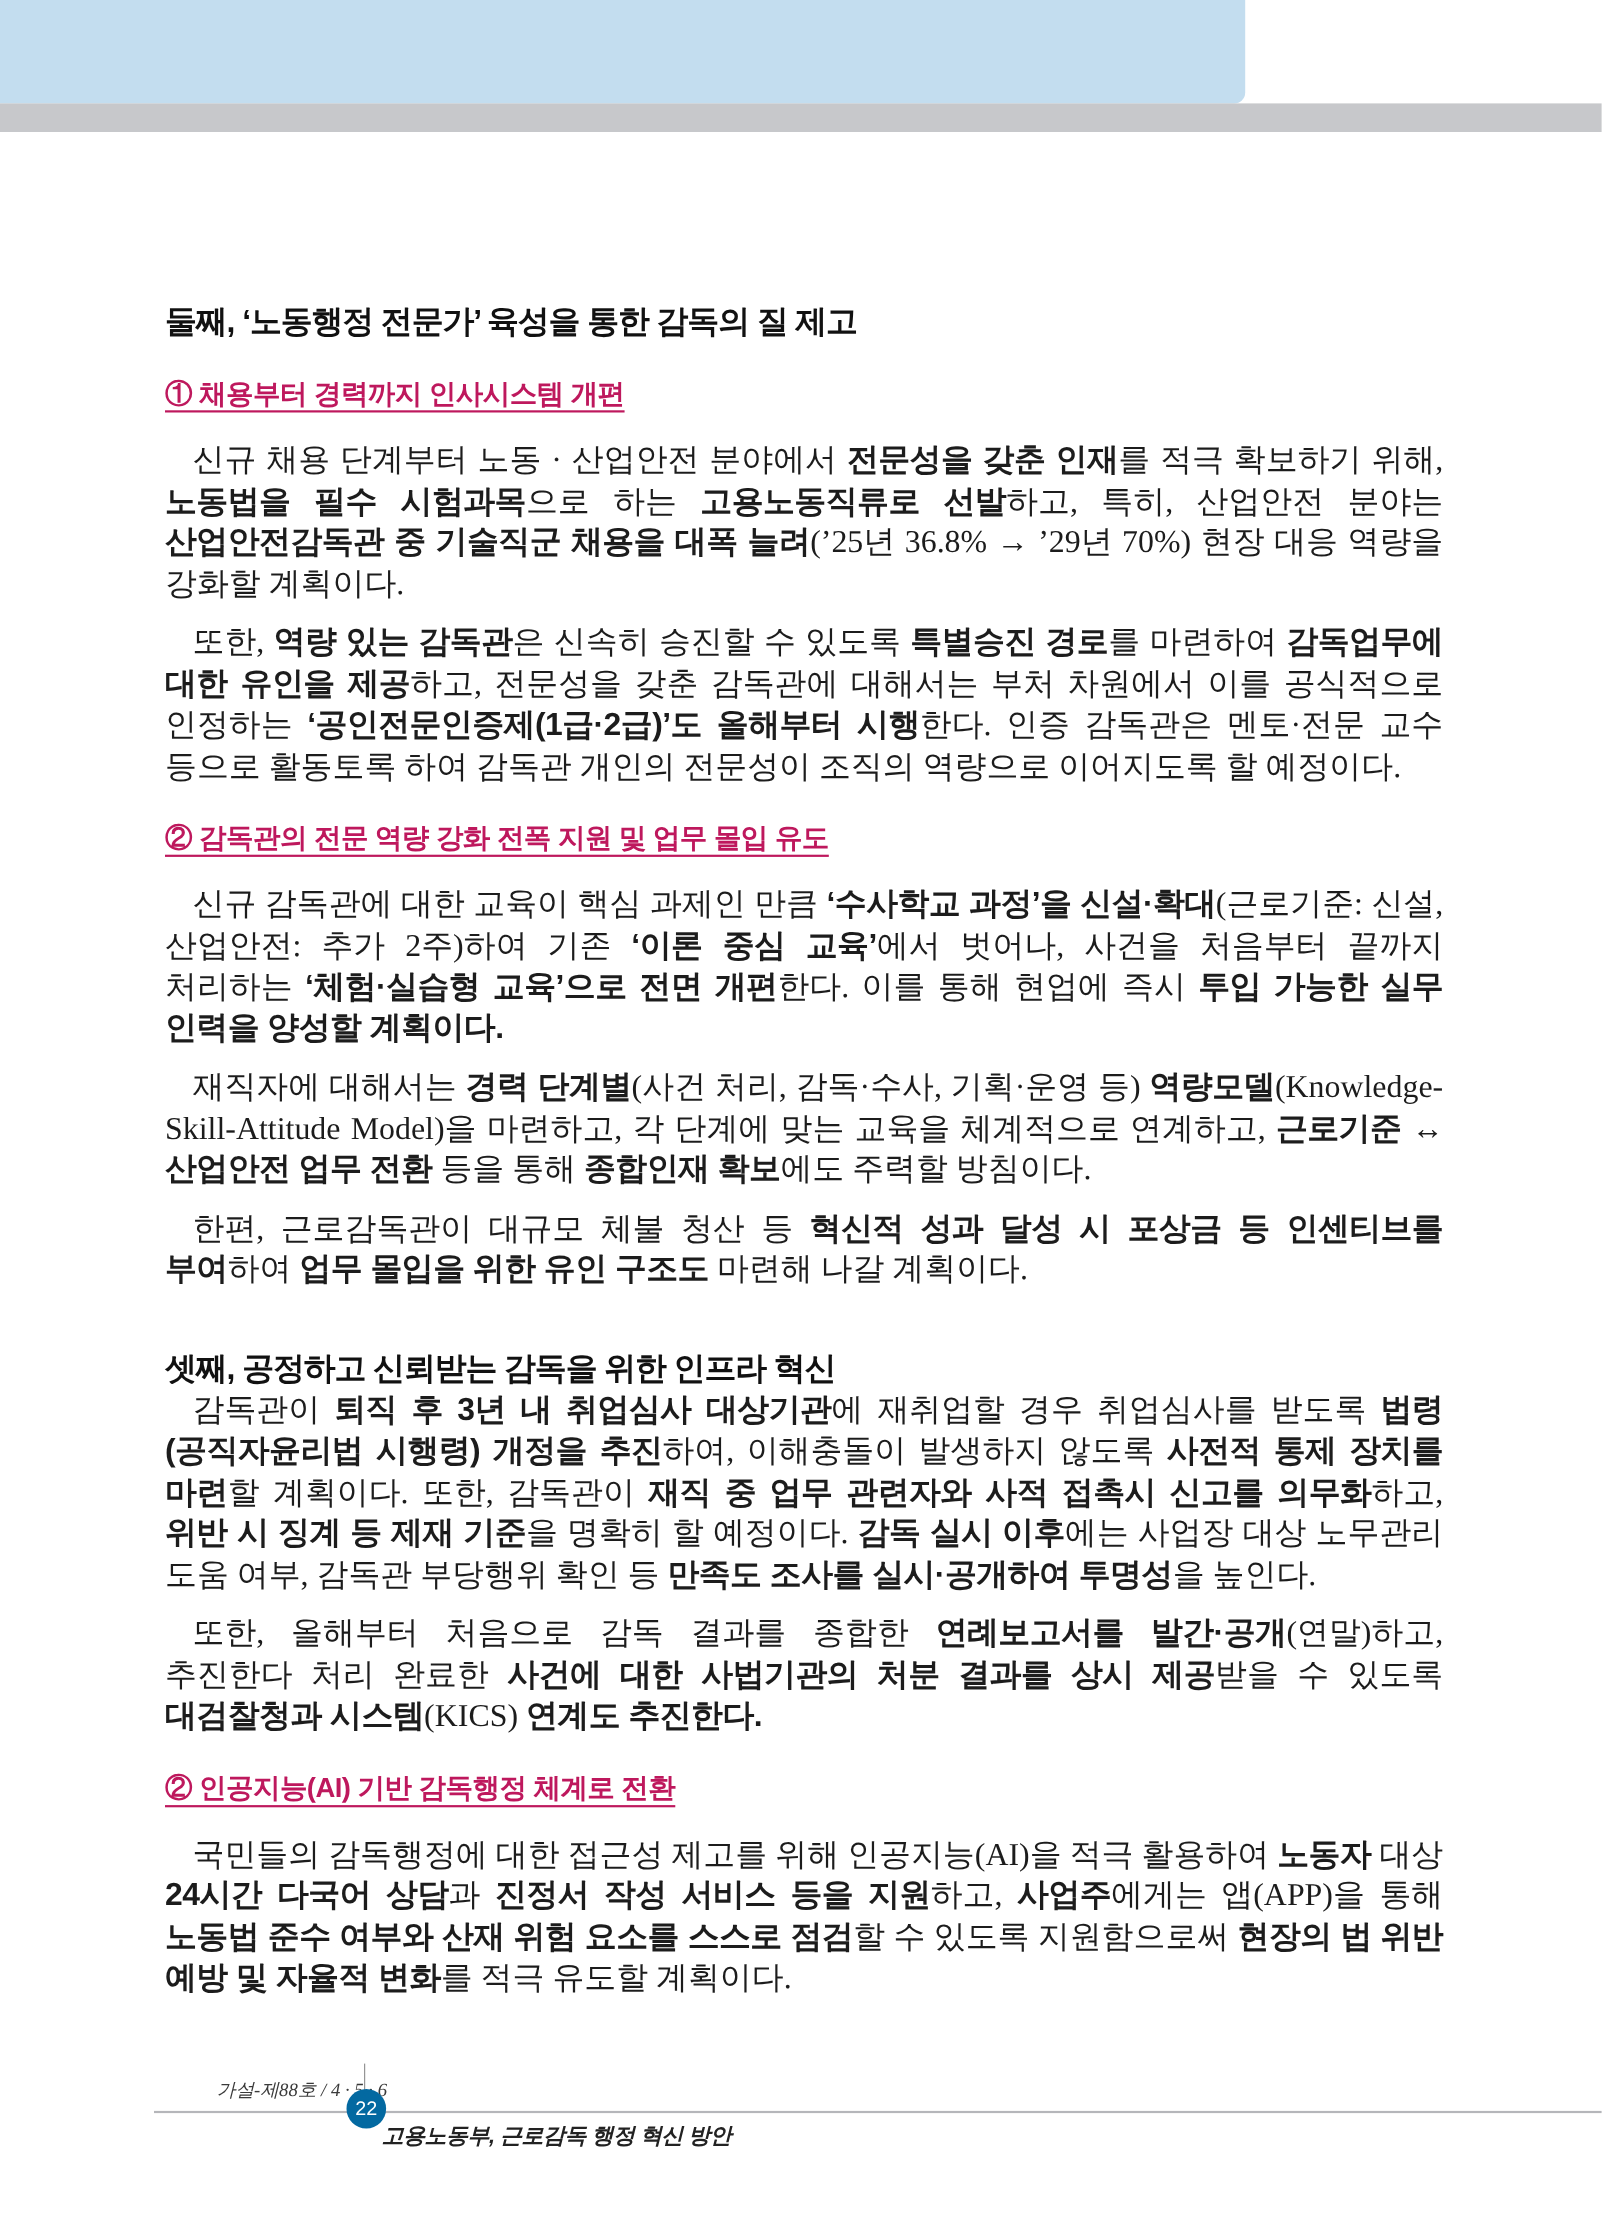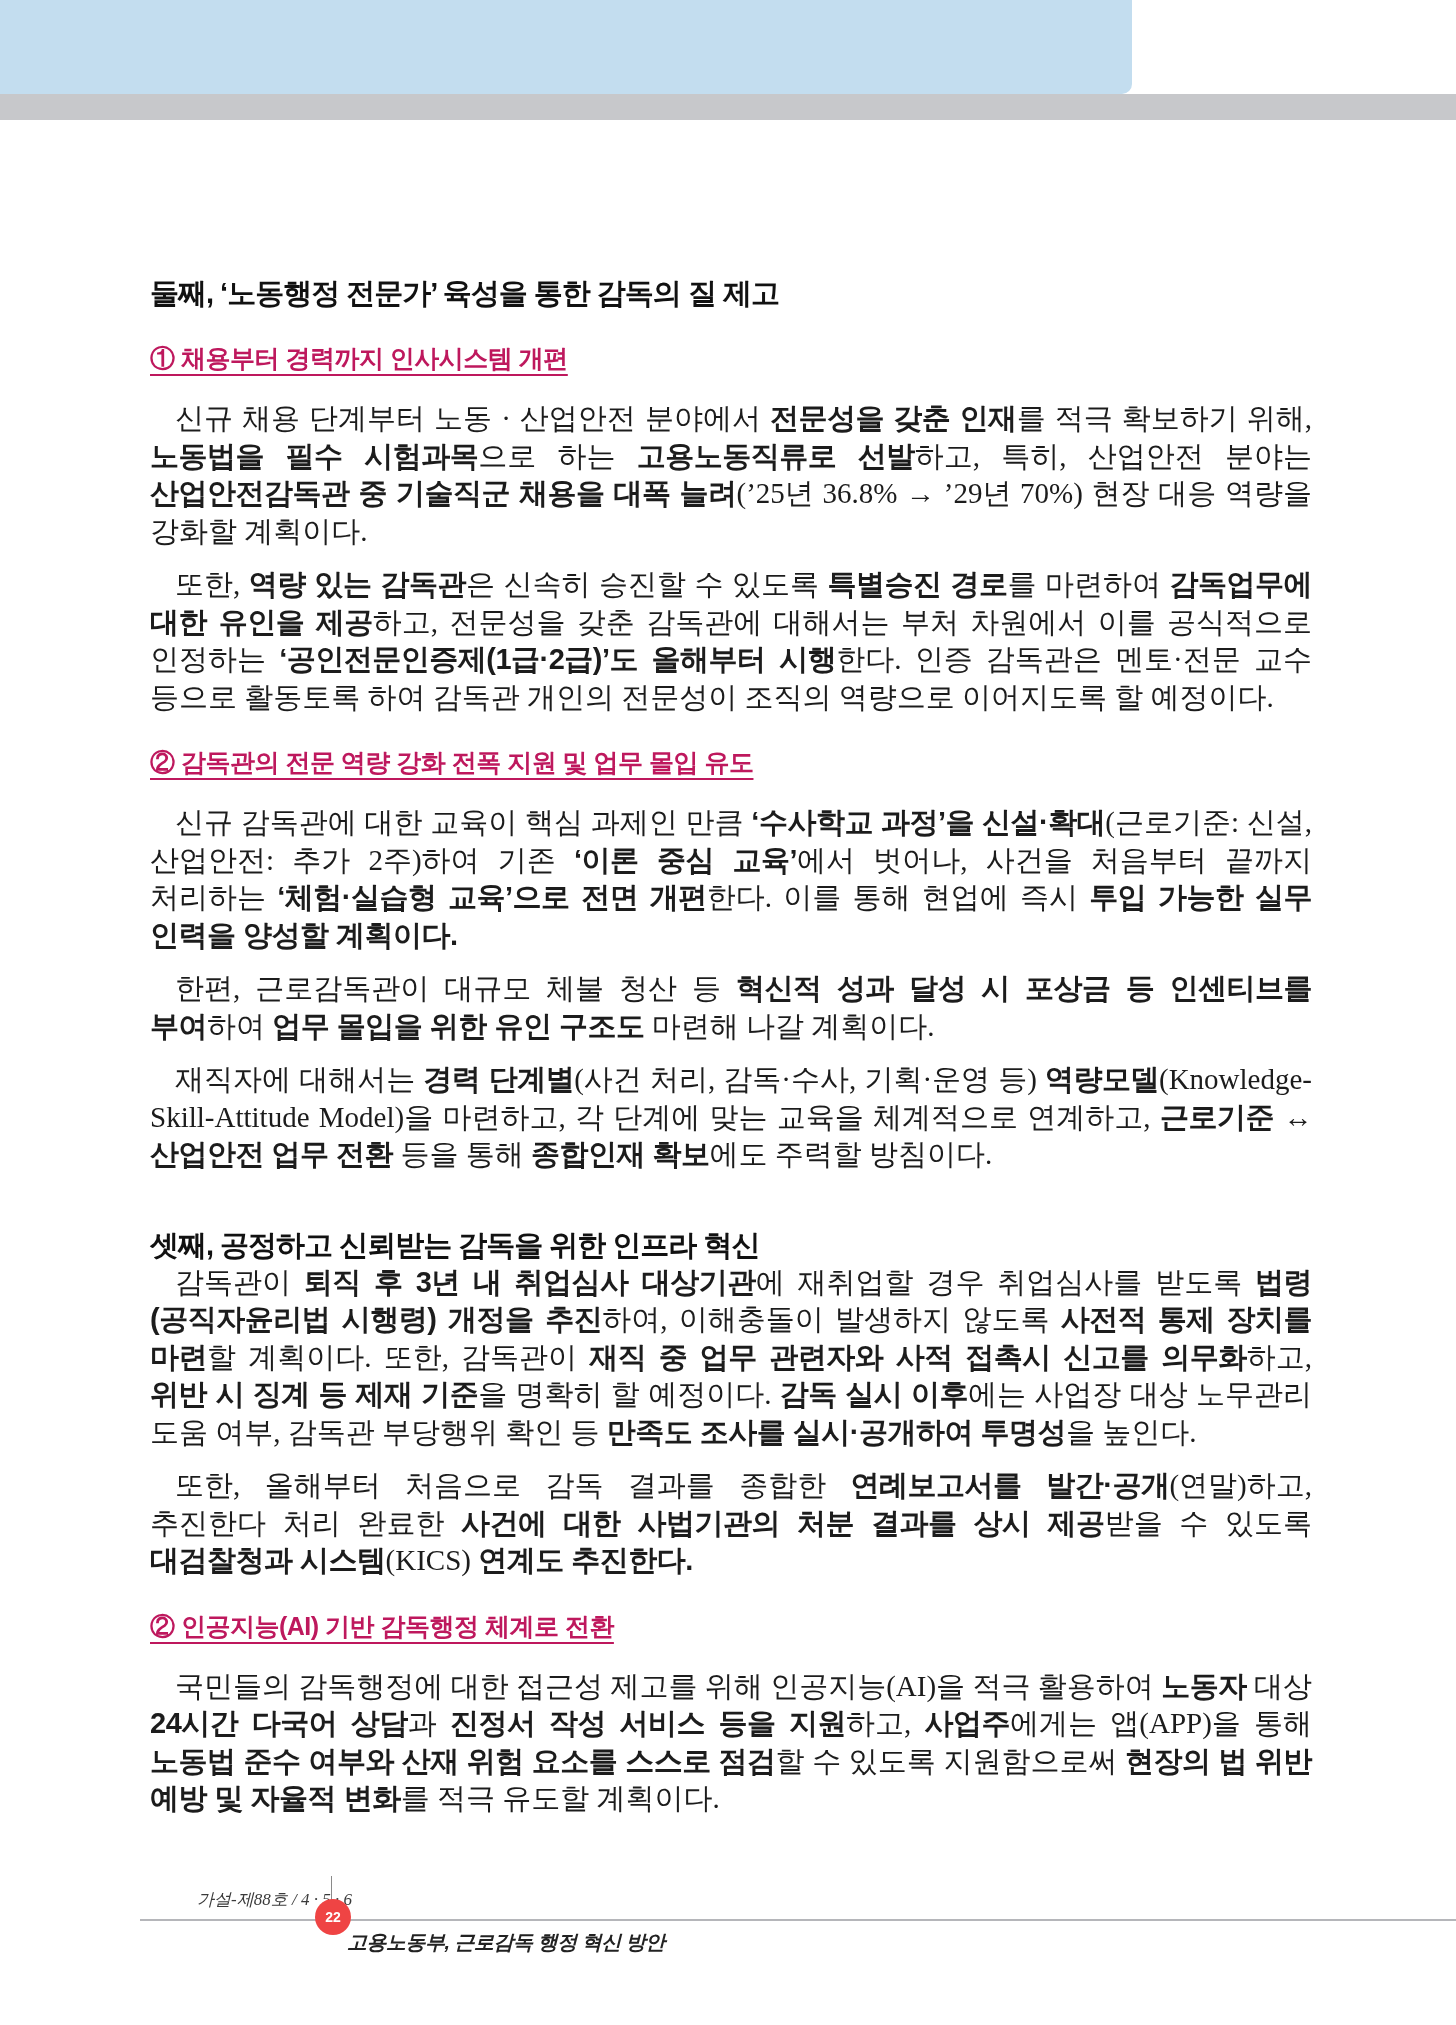--- a/index.html
+++ b/index.html
@@ -73,25 +73,25 @@
   }
   .circle-tick {
     position:absolute; left:331px; top:1876px;
     width:1px; height:26px;
     background:#8a8a8a;
   }
   .page-circle {
     position:absolute; left:315px; top:1899px;
     width:36px; height:36px;
     border-radius:50%;
-    background:#ef4444;
+    background:#0369a1;
     color:#ffffff;
     font-family:"Liberation Sans", sans-serif;
-    font-weight:700;
-    font-size:14px;
+    font-weight:400;
+    font-size:18px;
     display:flex; align-items:center; justify-content:center;
   }
   .footer-title {
     position:absolute; left:347px; top:1930px;
     font-family:"Liberation Sans", sans-serif;
     font-weight:700;
     font-style:italic;
     font-size:20px; line-height:24px;
     letter-spacing:-0.5px;
     color:#222222;
@@ -103,22 +103,22 @@
 <div class="header-blue" style="background: rgb(195, 221, 239);"></div>
 <div class="header-gray" style="background: rgb(199, 200, 203);"></div>
 
 <main class="content">
     <h2 class="section-heading">둘째, ‘노동행정 전문가’ 육성을 통한 감독의 질 제고</h2>
     <div class="subheading">① 채용부터 경력까지 인사시스템 개편</div>
     <p class="para"><span>신규 채용 단계부터 노동 · 산업안전 분야에서 </span><b>전문성을 갖춘 인재</b><span>를 적극 확보하기 위해, </span><b>노동법을 필수 시험과목</b><span>으로 하는 </span><b>고용노동직류로 선발</b><span>하고, 특히, 산업안전 분야는 </span><b>산업안전감독관 중 기술직군 채용을 대폭 늘려</b><span>(’25년 36.8% → ’29년 70%) 현장 대응 역량을 강화할 계획이다.</span></p>
     <p class="para"><span>또한, </span><b>역량 있는 감독관</b><span>은 신속히 승진할 수 있도록 </span><b>특별승진 경로</b><span>를 마련하여 </span><b>감독업무에 대한 유인을 제공</b><span>하고, 전문성을 갖춘 감독관에 대해서는 부처 차원에서 이를 공식적으로 인정하는 </span><b>‘공인전문인증제(1급·2급)’도 올해부터 시행</b><span>한다. 인증 감독관은 멘토·전문 교수 등으로 활동토록 하여 감독관 개인의 전문성이 조직의 역량으로 이어지도록 할 예정이다.</span></p>
     <div class="subheading">② 감독관의 전문 역량 강화 전폭 지원 및 업무 몰입 유도</div>
     <p class="para"><span>신규 감독관에 대한 교육이 핵심 과제인 만큼 </span><b>‘수사학교 과정’을 신설·확대</b><span>(근로기준: 신설, 산업안전: 추가 2주)하여 기존 </span><b>‘이론 중심 교육’</b><span>에서 벗어나, 사건을 처음부터 끝까지 처리하는 </span><b>‘체험·실습형 교육’으로 전면 개편</b><span>한다. 이를 통해 현업에 즉시 </span><b>투입 가능한 실무 인력을 양성할 계획이다.</b></p>
+    <p class="para"><span>재직자에 대해서는 </span><b>경력 단계별</b><span>(사건 처리, 감독·수사, 기획·운영 등) </span><b>역량모델</b><span>(Knowledge-Skill-Attitude Model)을 마련하고, 각 단계에 맞는 교육을 체계적으로 연계하고, </span><b>근로기준 ↔ 산업안전 업무 전환</b><span> 등을 통해 </span><b>종합인재 확보</b><span>에도 주력할 방침이다.</span></p>
     <p class="para"><span>한편, 근로감독관이 대규모 체불 청산 등 </span><b>혁신적 성과 달성 시 포상금 등 인센티브를 부여</b><span>하여 </span><b>업무 몰입을 위한 유인 구조도</b><span> 마련해 나갈 계획이다.</span></p>
-    <p class="para"><span>재직자에 대해서는 </span><b>경력 단계별</b><span>(사건 처리, 감독·수사, 기획·운영 등) </span><b>역량모델</b><span>(Knowledge-Skill-Attitude Model)을 마련하고, 각 단계에 맞는 교육을 체계적으로 연계하고, </span><b>근로기준 ↔ 산업안전 업무 전환</b><span> 등을 통해 </span><b>종합인재 확보</b><span>에도 주력할 방침이다.</span></p>
     <h2 class="section-heading second">셋째, 공정하고 신뢰받는 감독을 위한 인프라 혁신</h2>
     <p class="para"><span>감독관이 </span><b>퇴직 후 3년 내 취업심사 대상기관</b><span>에 재취업할 경우 취업심사를 받도록 </span><b>법령(공직자윤리법 시행령) 개정을 추진</b><span>하여, 이해충돌이 발생하지 않도록 </span><b>사전적 통제 장치를 마련</b><span>할 계획이다. 또한, 감독관이 </span><b>재직 중 업무 관련자와 사적 접촉시 신고를 의무화</b><span>하고, </span><b>위반 시 징계 등 제재 기준</b><span>을 명확히 할 예정이다. </span><b>감독 실시 이후</b><span>에는 사업장 대상 노무관리 도움 여부, 감독관 부당행위 확인 등 </span><b>만족도 조사를 실시·공개하여 투명성</b><span>을 높인다.</span></p>
     <p class="para"><span>또한, 올해부터 처음으로 감독 결과를 종합한 </span><b>연례보고서를 발간·공개</b><span>(연말)하고, 추진한다 처리 완료한 </span><b>사건에 대한 사법기관의 처분 결과를 상시 제공</b><span>받을 수 있도록 </span><b>대검찰청과 시스템</b><span>(KICS) </span><b>연계도 추진한다.</b></p>
     <div class="subheading">② 인공지능(AI) 기반 감독행정 체계로 전환</div>
     <p class="para"><span>국민들의 감독행정에 대한 접근성 제고를 위해 인공지능(AI)을 적극 활용하여 </span><b>노동자</b><span> 대상 </span><b>24시간 다국어 상담</b><span>과 </span><b>진정서 작성 서비스 등을 지원</b><span>하고, </span><b>사업주</b><span>에게는 앱(APP)을 통해 </span><b>노동법 준수 여부와 산재 위험 요소를 스스로 점검</b><span>할 수 있도록 지원함으로써 </span><b>현장의 법 위반 예방 및 자율적 변화</b><span>를 적극 유도할 계획이다.</span></p>
   </main>
 
 <div class="footer-issue">가설-제88호 / 4 · 5 · 6</div>
 <div class="footer-line"></div>
 <div class="circle-tick"></div>

